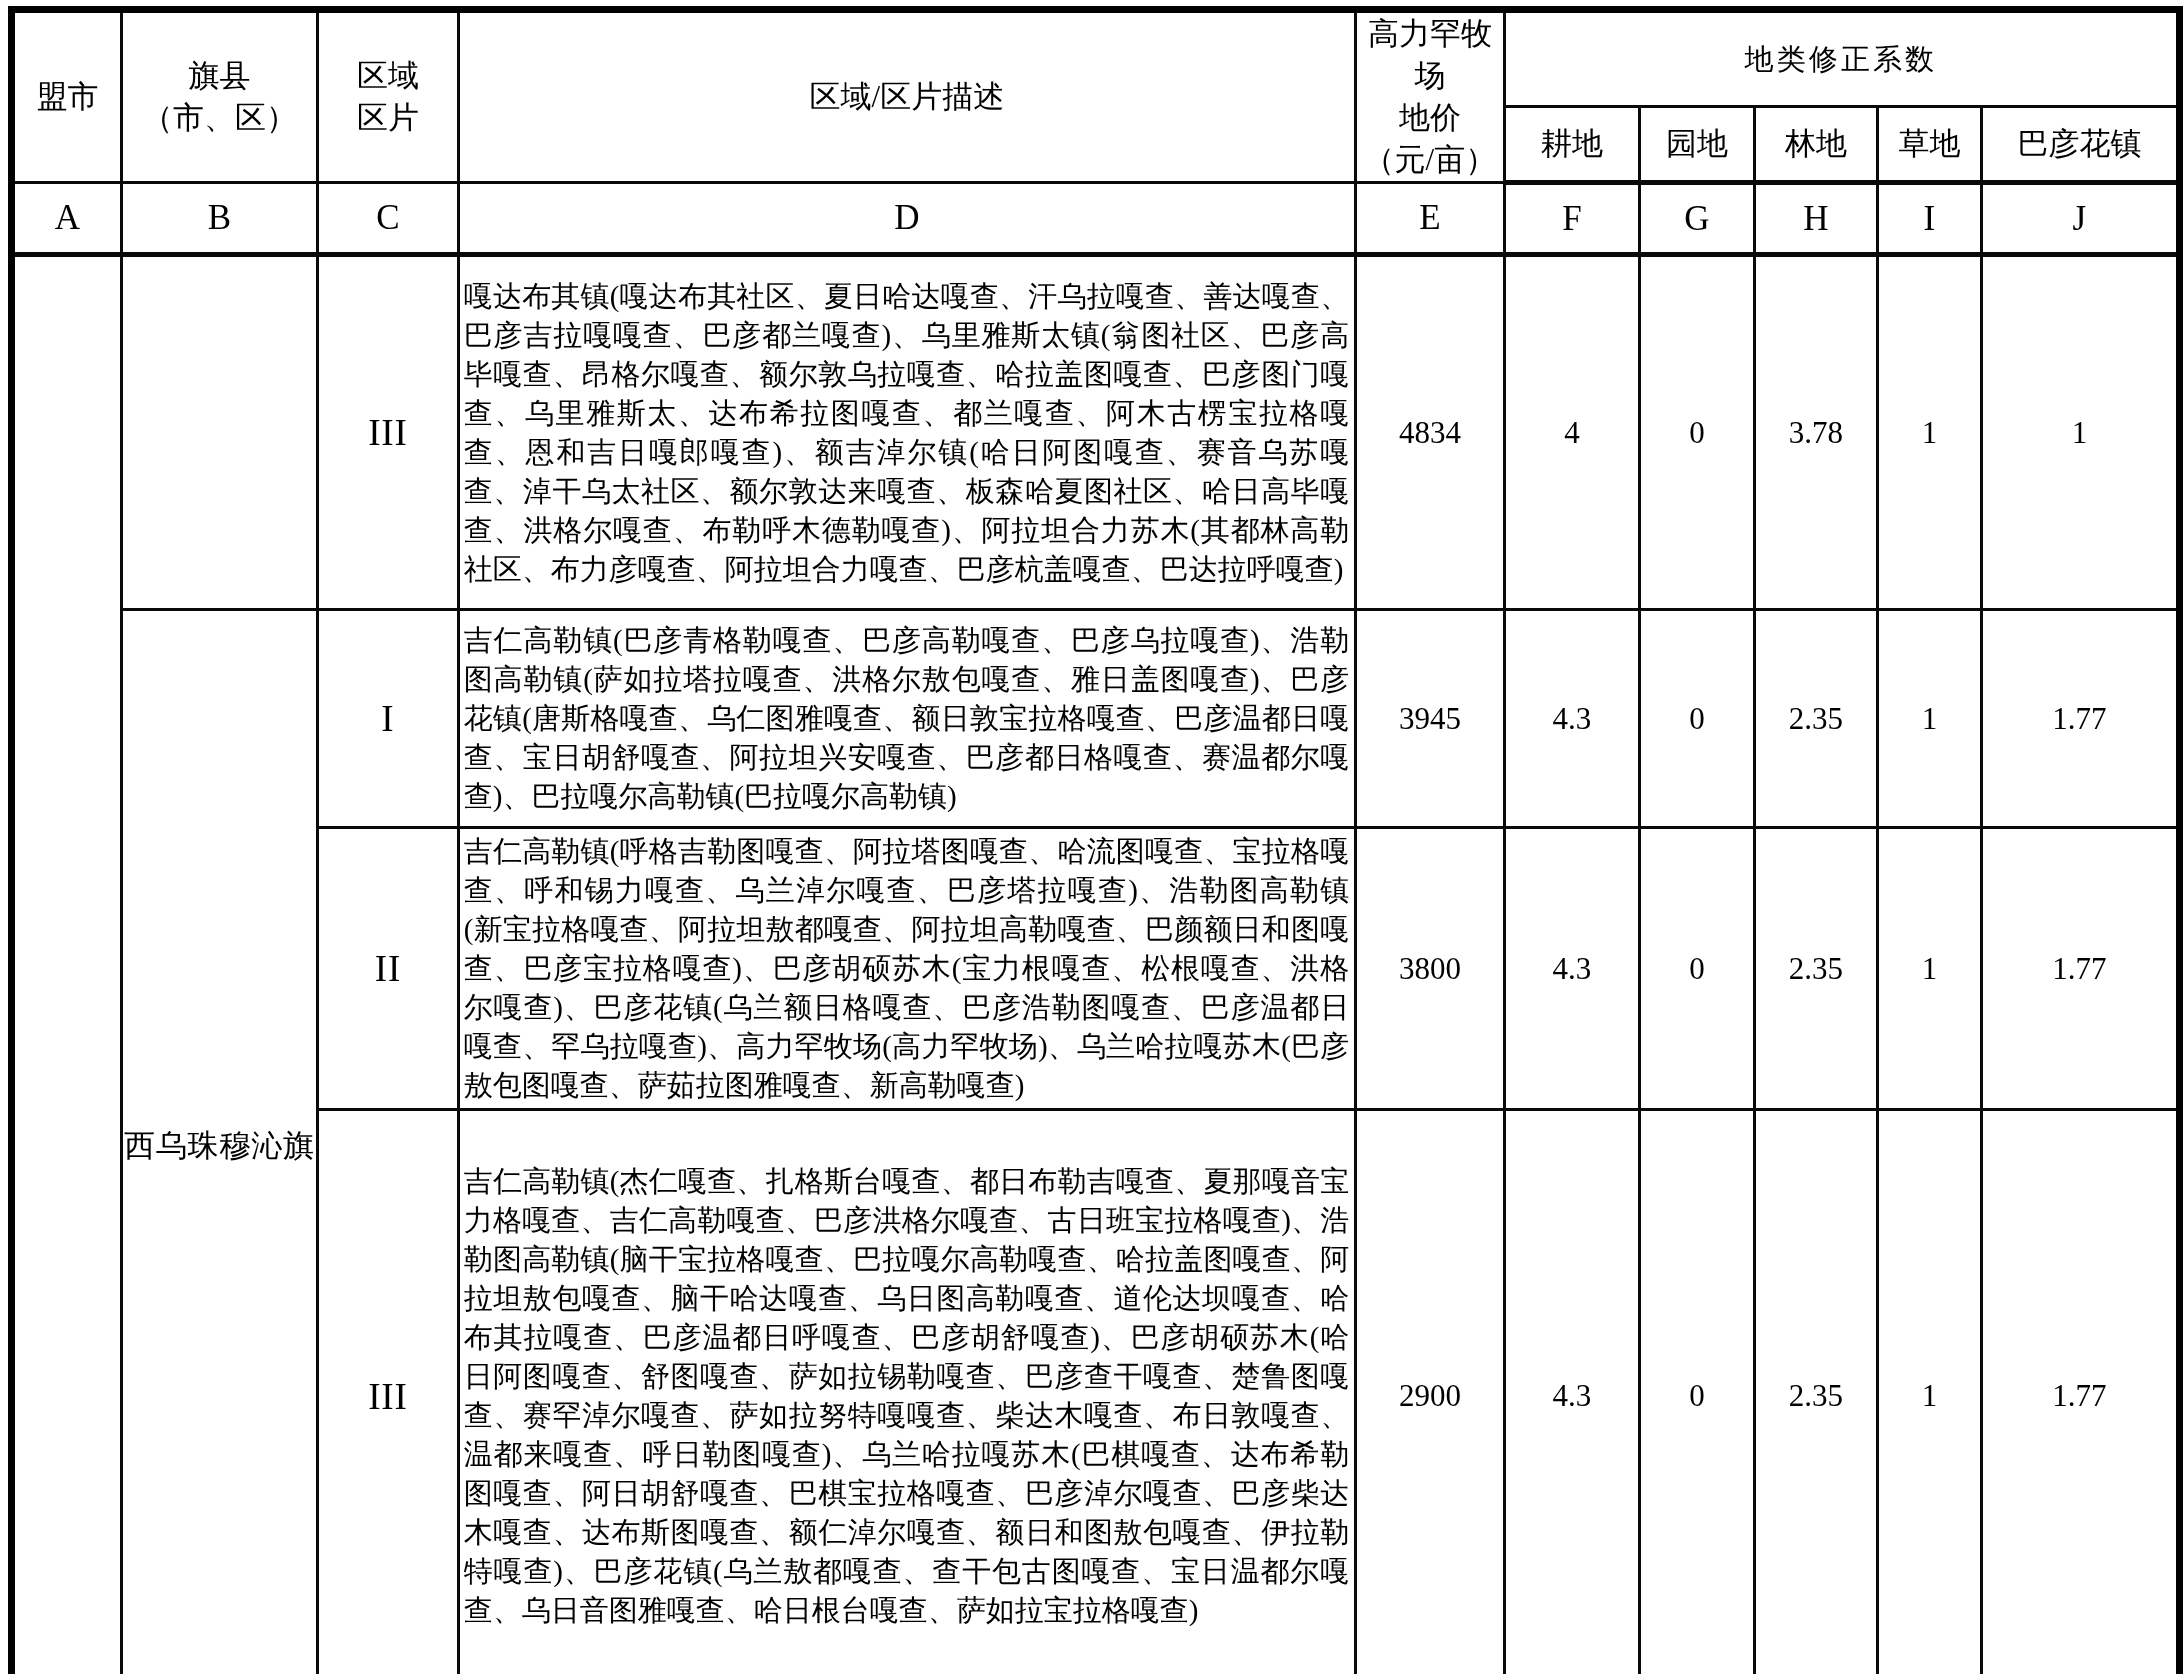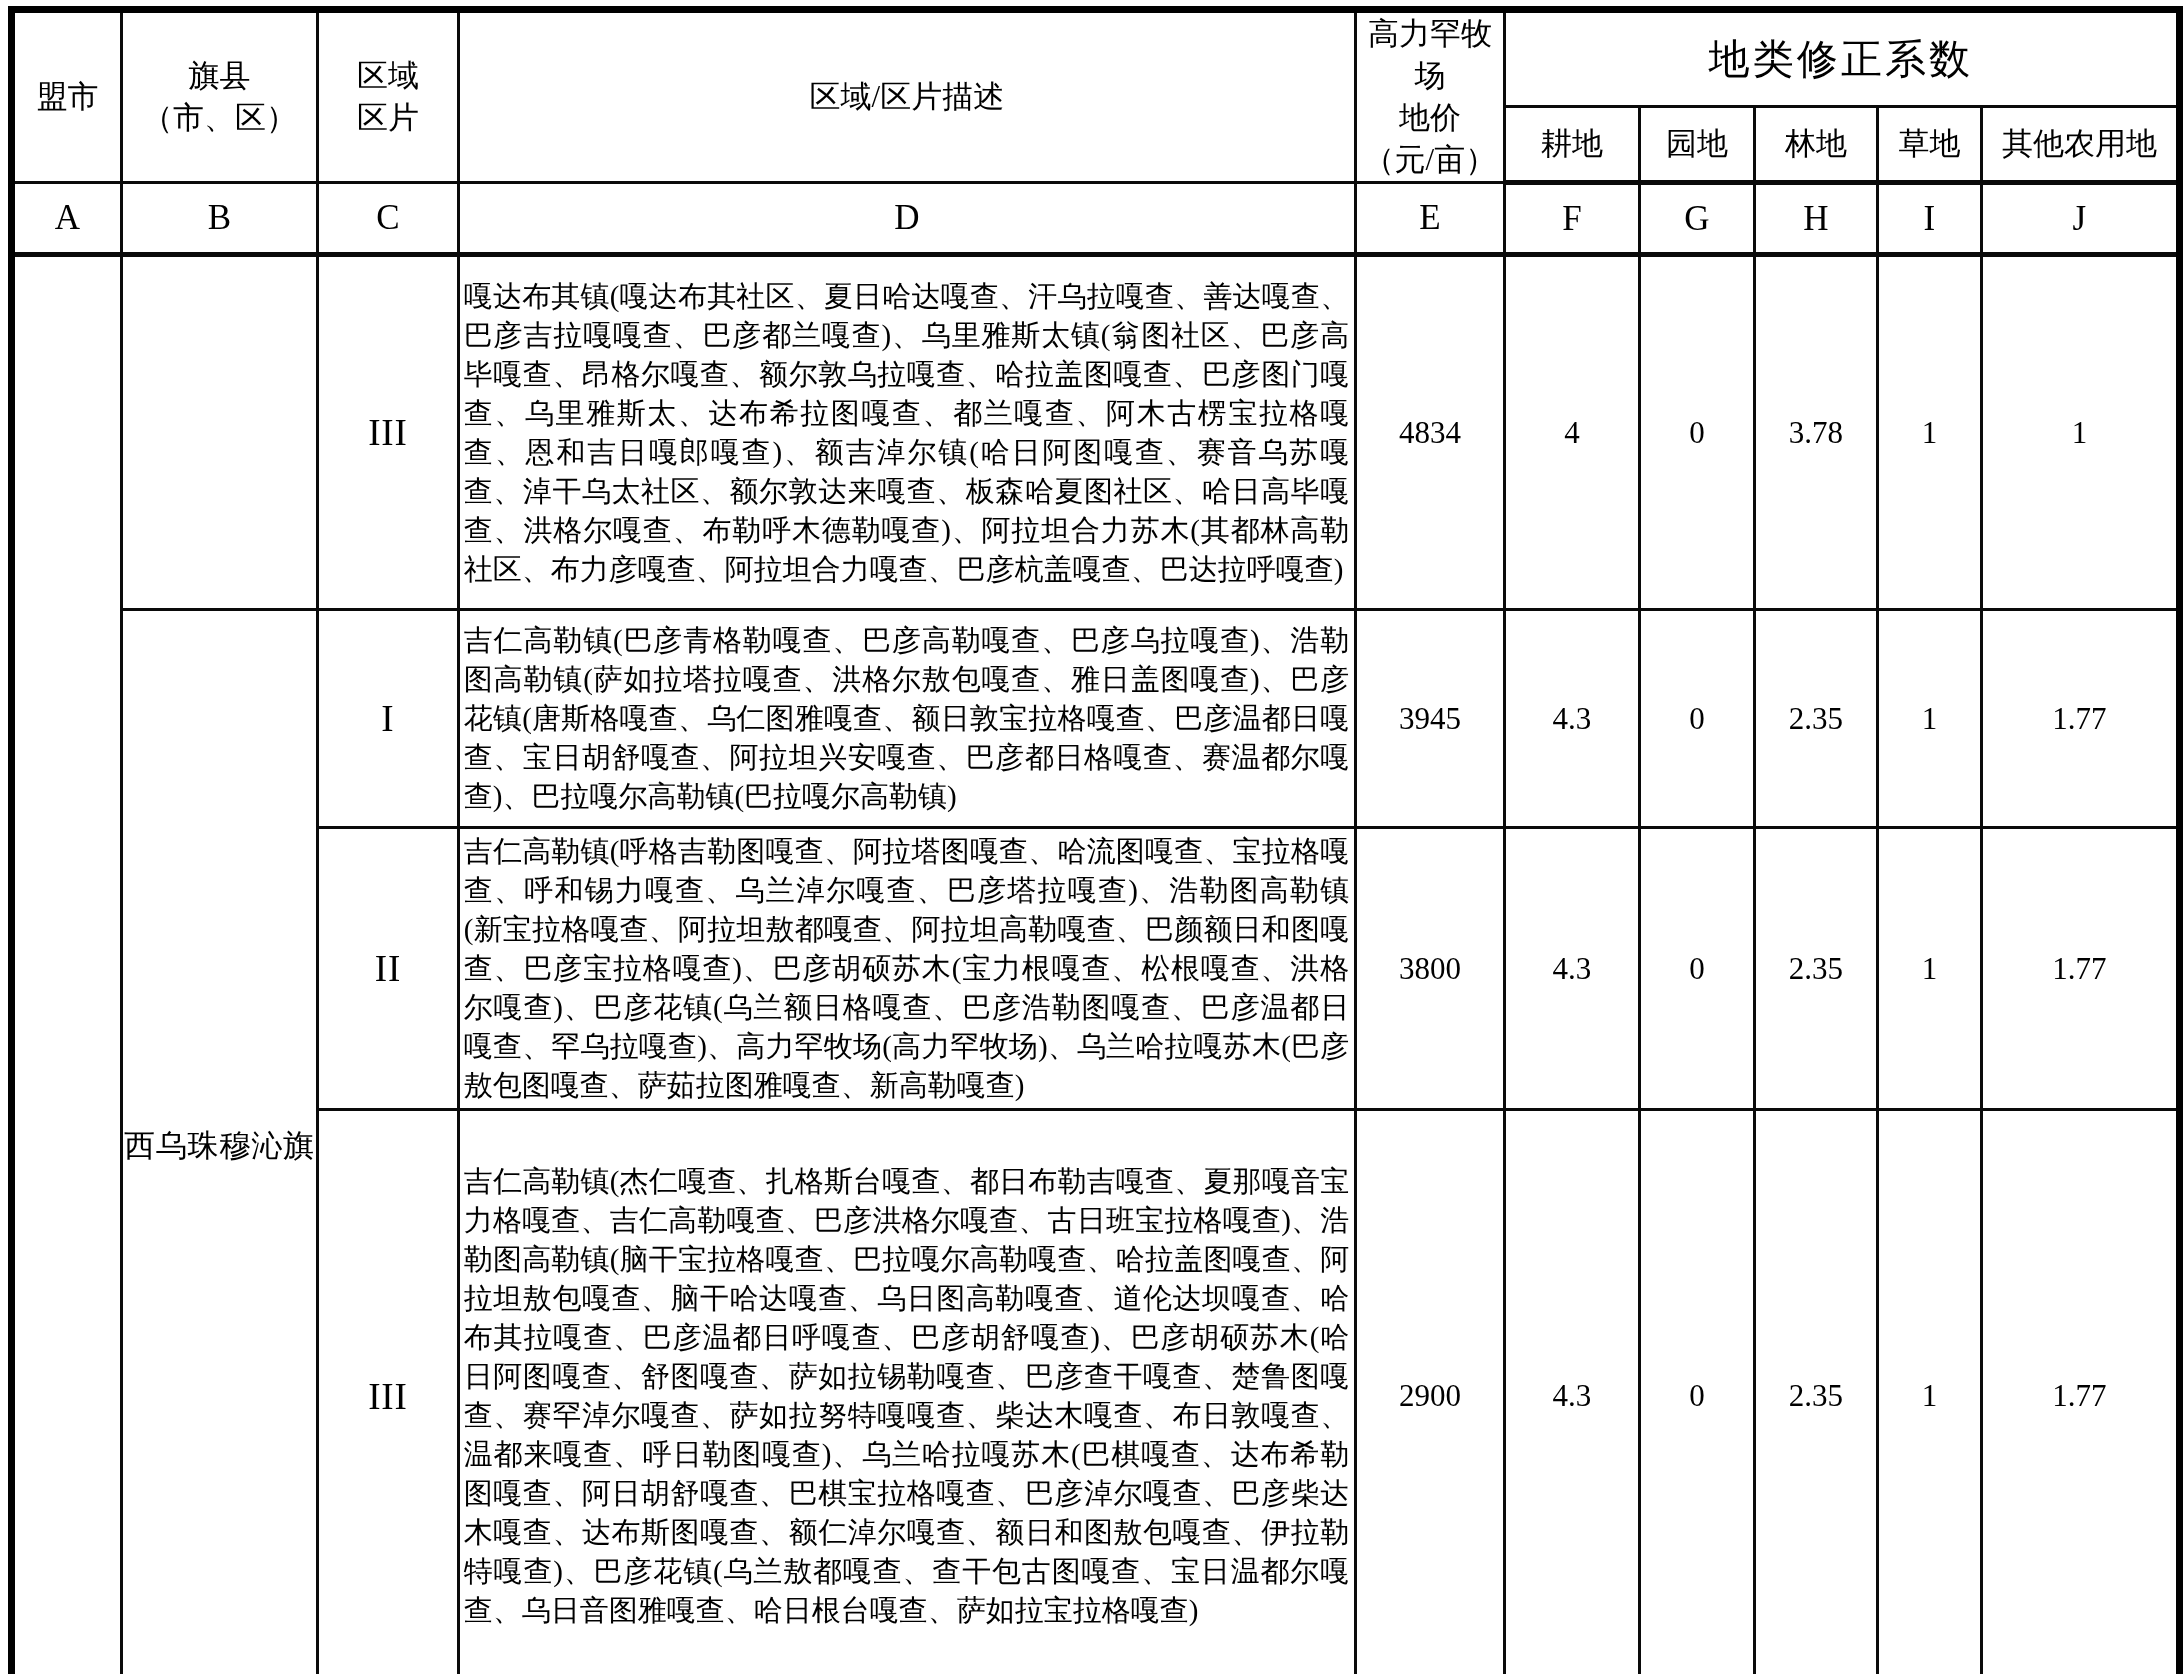--- a/index.html
+++ b/index.html
@@ -34,21 +34,21 @@
     background: #ffffff;
   }
   
   td.hd {
     font-size: 31px;
     line-height: 42px;
     white-space: pre-line;
     font-weight: normal;
   }
   td.hd-group {
-    font-size: 41px;
+    font-size: 29px;
     letter-spacing: 3.1px;
   }
   tr.h-sub td { border-bottom-width: 5.5px; }
   tr.h-group td.hd-group { border-bottom-width: 3.9px; }
   tr.h-letter td {
     border-bottom-width: 5.5px;
     font-size: 35px;
     font-weight: 500;
   }
   
@@ -110,21 +110,21 @@
         <td class="hd" rowspan="2">高力罕牧场
 地价
 （元/亩）</td>
         <td class="hd hd-group" colspan="5">地类修正系数</td>
       </tr>
       <tr class="h-sub">
         <td class="hd">耕地</td>
         <td class="hd">园地</td>
         <td class="hd">林地</td>
         <td class="hd">草地</td>
-        <td class="hd">其他农用地</td>
+        <td class="hd">巴彦花镇</td>
       </tr>
       <tr class="h-letter">
         <td>A</td>
         <td>B</td>
         <td>C</td>
         <td>D</td>
         <td>E</td>
         <td>F</td>
         <td>G</td>
         <td>H</td>

